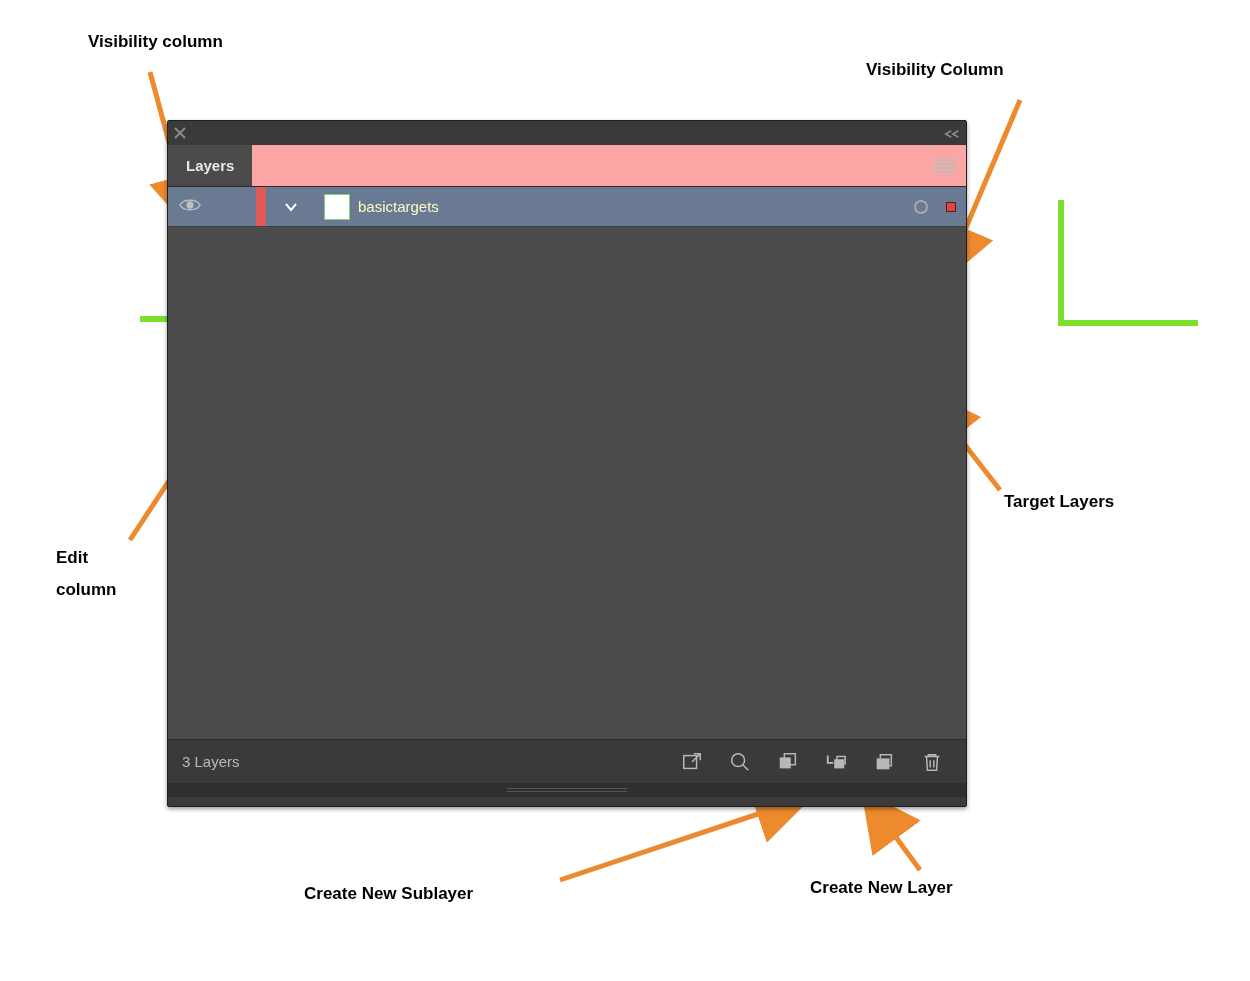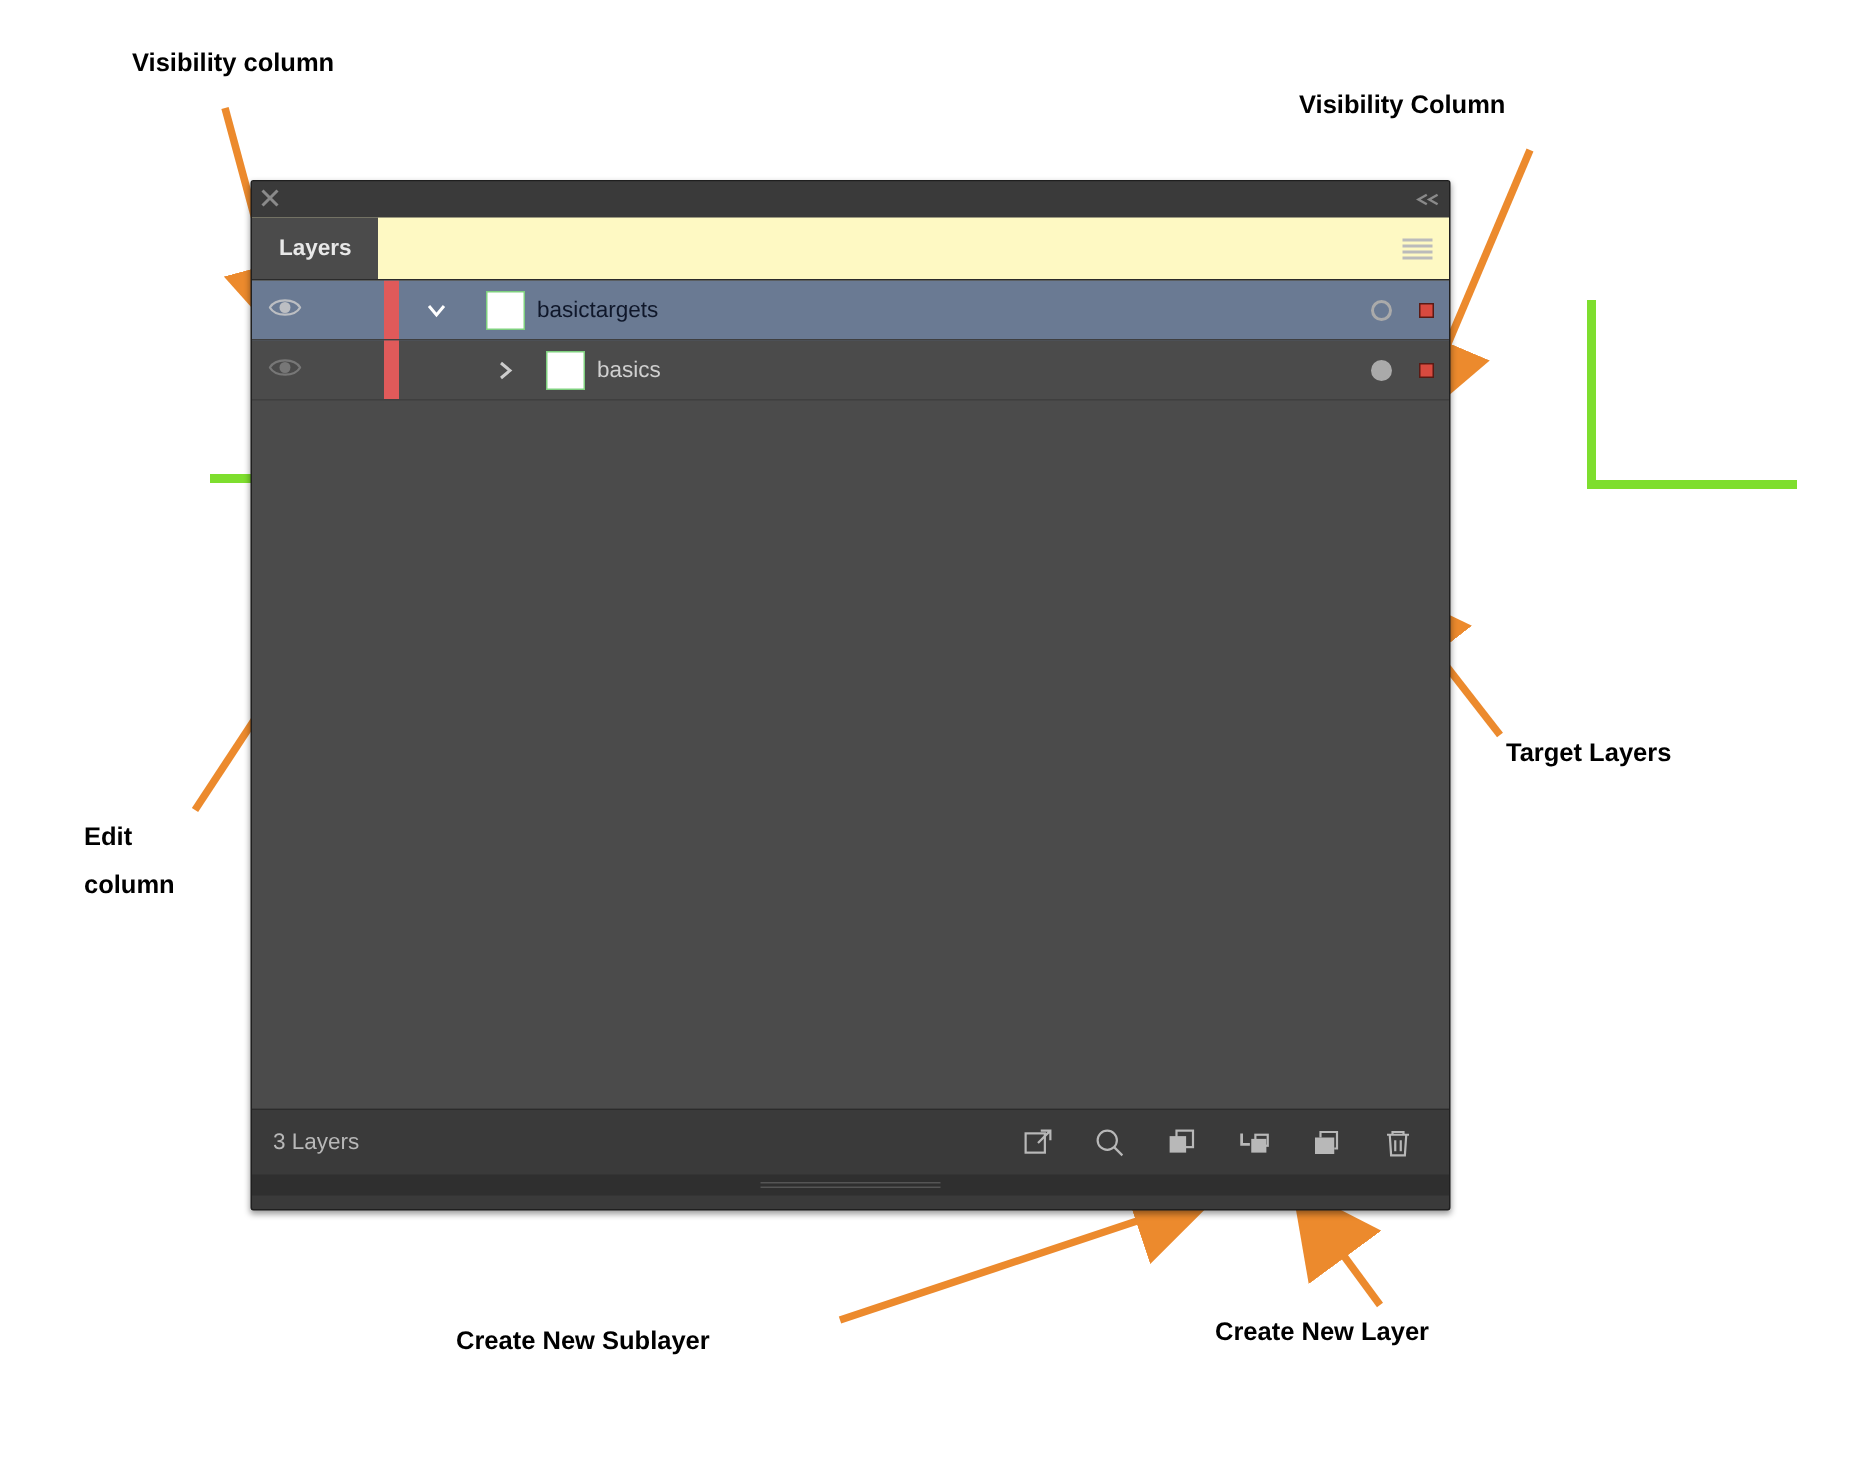--- a/index.html
+++ b/index.html
@@ -41,42 +41,42 @@
   .panel-topbar{
     height:24px; background:#3a3a3a;
     display:flex; align-items:center; justify-content:space-between;
     padding:0 6px;
   }
   .panel-topbar .x-icon svg{width:12px;height:12px;stroke:#8a8a8a;stroke-width:2;fill:none;}
   .panel-topbar .collapse-icon svg{width:16px;height:10px;stroke:#8a8a8a;stroke-width:2;fill:none;}
 
   .panel-tabs{
     height:42px; display:flex; align-items:stretch;
-    background:#fef9c3; border-bottom:1px solid #2b2b2b;
+    background:#fca5a5; border-bottom:1px solid #2b2b2b;
   }
   .tab{
     padding:0 18px; display:flex; align-items:center;
     font-weight:600; color:#e8e8e8; background:#4b4b4b;
   }
   .tab-spacer{flex:1;}
   .panel-menu{
     width:42px;display:flex;align-items:center;justify-content:center;
   }
   .hamburger{width:20px;height:14px;display:flex;flex-direction:column;justify-content:space-between;}
   .hamburger span{height:2px;background:#bbb;display:block;}
 
   .layers-area{
     height:552px; background:#4b4b4b; overflow:hidden; position:relative;
   }
   .row{
     height:40px;display:flex;align-items:center;
     border-bottom:1px solid #3f3f3f;
     color:#d8d8d8;
   }
-  .row.selected{background:#6a7a93;color:#0f172a;}
+  .row.selected{background:#6a7a93;color:#fef9c3;}
   .row.sub{color:#d0d0d0;}
   .vis-col{width:44px;display:flex;justify-content:center;}
   .edit-col{width:44px;display:flex;justify-content:center;}
   .color-col{width:10px;align-self:stretch;}
   .expand-col{display:flex;justify-content:center;}
   .thumb{width:26px;height:26px;background:#fff;margin:0 8px;border:1px solid #999;position:relative;}
   .thumb.tiny-border{border:1px solid #7ed07e;}
   .name{white-space:nowrap;}
   .row-spacer{flex:1;}
   .target-col{width:30px;display:flex;justify-content:center;}
@@ -193,44 +193,20 @@
       <span class="name">basictargets</span>
       <div class="row-spacer"></div>
       <div class="target-col">
           <span class="circle"></span>
         </div>
       <div class="sel-col">
           <span class="sel-sq"></span>
         </div>
     </div>
 
-    <div class="row sub">
-      <div class="vis-col">
-        <span class="eye"><svg viewBox="0 0 24 16">
-              <path d="M1 8 C5 1 19 1 23 8 C19 15 5 15 1 8 Z" fill="none" stroke="#777" stroke-width="1.6"></path>
-              <circle cx="12" cy="8" r="4" fill="#777"></circle>
-            </svg></span>
-      </div>
-      <div class="edit-col"></div>
-      <div class="color-col" style="background:#e05a5a"></div>
-      <div class="expand-col" style="width:90px;justify-content:flex-end;padding-right:12px">
-        <svg class="chev" viewBox="0 0 14 14">
-            <path d="M4 2 L10 7 L4 12" fill="none" stroke="#ccc" stroke-width="2"></path>
-          </svg>
-      </div>
-      <div class="thumb tiny-border"></div>
-      <span class="name">basics</span>
-      <div class="row-spacer"></div>
-      <div class="target-col">
-          <span class="circle filled"></span>
-        </div>
-      <div class="sel-col">
-          <span class="sel-sq"></span>
-        </div>
-    </div>
 
 
   </div>
 
   <div class="panel-footer">
     <span>3 Layers</span>
     <div class="f-spacer"></div>
     <div class="f-btn">
       <svg viewBox="0 0 24 24">
           <rect x="3" y="5" width="14" height="14"></rect>

